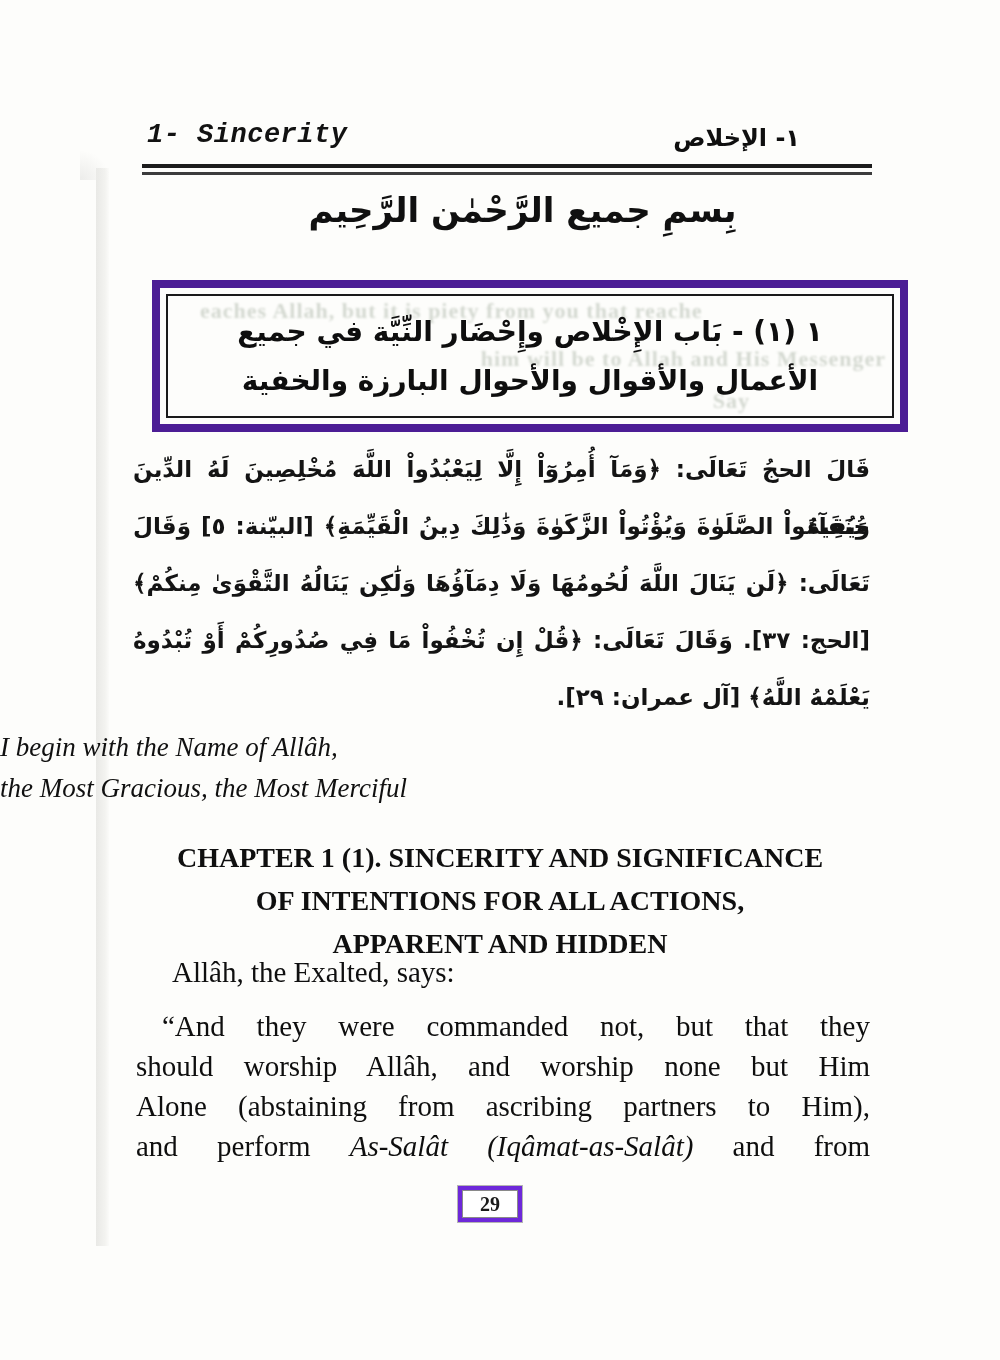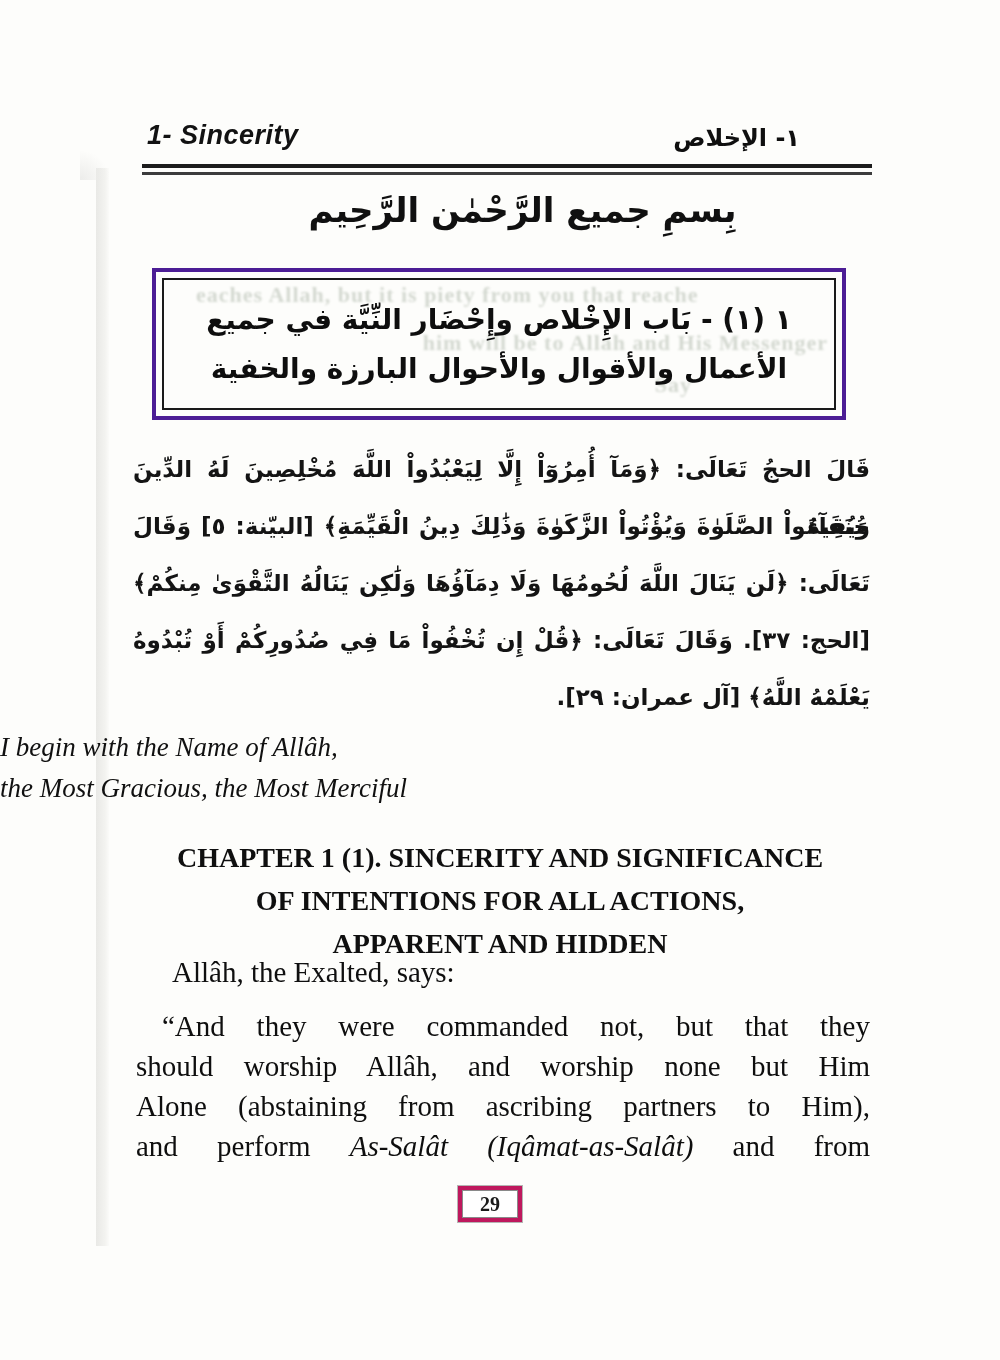--- a/index.html
+++ b/index.html
@@ -13,41 +13,41 @@
     background:linear-gradient(90deg,#e9e9e6 0%,#f3f3f0 70%,#fbfbf9 100%);
   }
   .corner-shade {
     position:absolute; left:80px; top:150px; width:30px; height:30px;
     background:radial-gradient(circle at 0 100%, #ececea, transparent 70%);
   }
   
   .header-left {
     position:absolute; left:147px; top:120px;
     font-style:italic; font-weight:700; font-size:27px; letter-spacing:.5px;
-    font-family:Liberation Sans, sans-serif; color:#121212;
+    font-family:Liberation Mono, monospace; color:#121212;
   }
   .header-right {
     position:absolute; right:200px; top:124px; direction:rtl;
     font-family:"DejaVu Sans", sans-serif; font-weight:700; font-size:24px; color:#0f0f0f;margin-left:6px;
   }
   .rule {
     position:absolute; left:142px; top:164px; width:730px; height:12px;
   }
   .rule .r1 { height:4px; background:#1c1c1c; }
   .rule .r2 { height:3px; background:#3c3c3c; margin-top:4px; }
   
   .basmala {
     position:absolute; left:0; top:190px; width:1000px; text-align:center;
     padding-left:45px; direction:rtl;
     font-family:"DejaVu Sans", sans-serif; font-weight:700; font-size:34px; color:#101010;
   }
   
   .chapter-box {
-    position:absolute; left:152px; top:268px; width:694px; height:152px;
-    border:4px solid #4c1d95; background:transparent;
+    position:absolute; left:152px; top:280px; width:756px; height:152px;
+    border:8px solid #4c1d95; background:transparent;
   }
   .chapter-box .inner {
     position:absolute; inset:6px; border:2px solid #1a1a1a;
   }
   .ghost-line {
     position:absolute; color:#75856f; opacity:.30; filter:blur(1.3px);
     font-family:"Liberation Serif", serif; font-weight:700; font-size:22px; letter-spacing:1px;
     white-space:nowrap; pointer-events:none;
   }
   .g1 { top:10px; left:40px; }
@@ -89,21 +89,21 @@
     position:absolute; left:136px; top:1006px; width:734px;
     font-size:29px; line-height:40px; color:#0e0e0e;
     font-family:"Liberation Serif", serif;
   }
   .body-line { text-align:justify; text-align-last:justify; height:40px; }
   .body-line.first { text-indent:26px; }
   .body-line i { font-style:italic; }
   
   .pagenum-box {
     position:absolute; left:458px; top:1186px; width:64px; height:36px;
-    border:4px solid #be185d; background:#ffffff;
+    border:4px solid #6d28d9; background:#ffffff;
     box-shadow:inset 0 0 0 1px #8a8a8a, 0 0 0 1px #b5b5b3;
     display:flex; align-items:center; justify-content:center;
   }
   .pagenum-box span {
     font-weight:700; font-size:20px; color:#1a1a1a; font-family:"Liberation Serif", serif;
   }
 </style>
 </head>
 <body>
 

